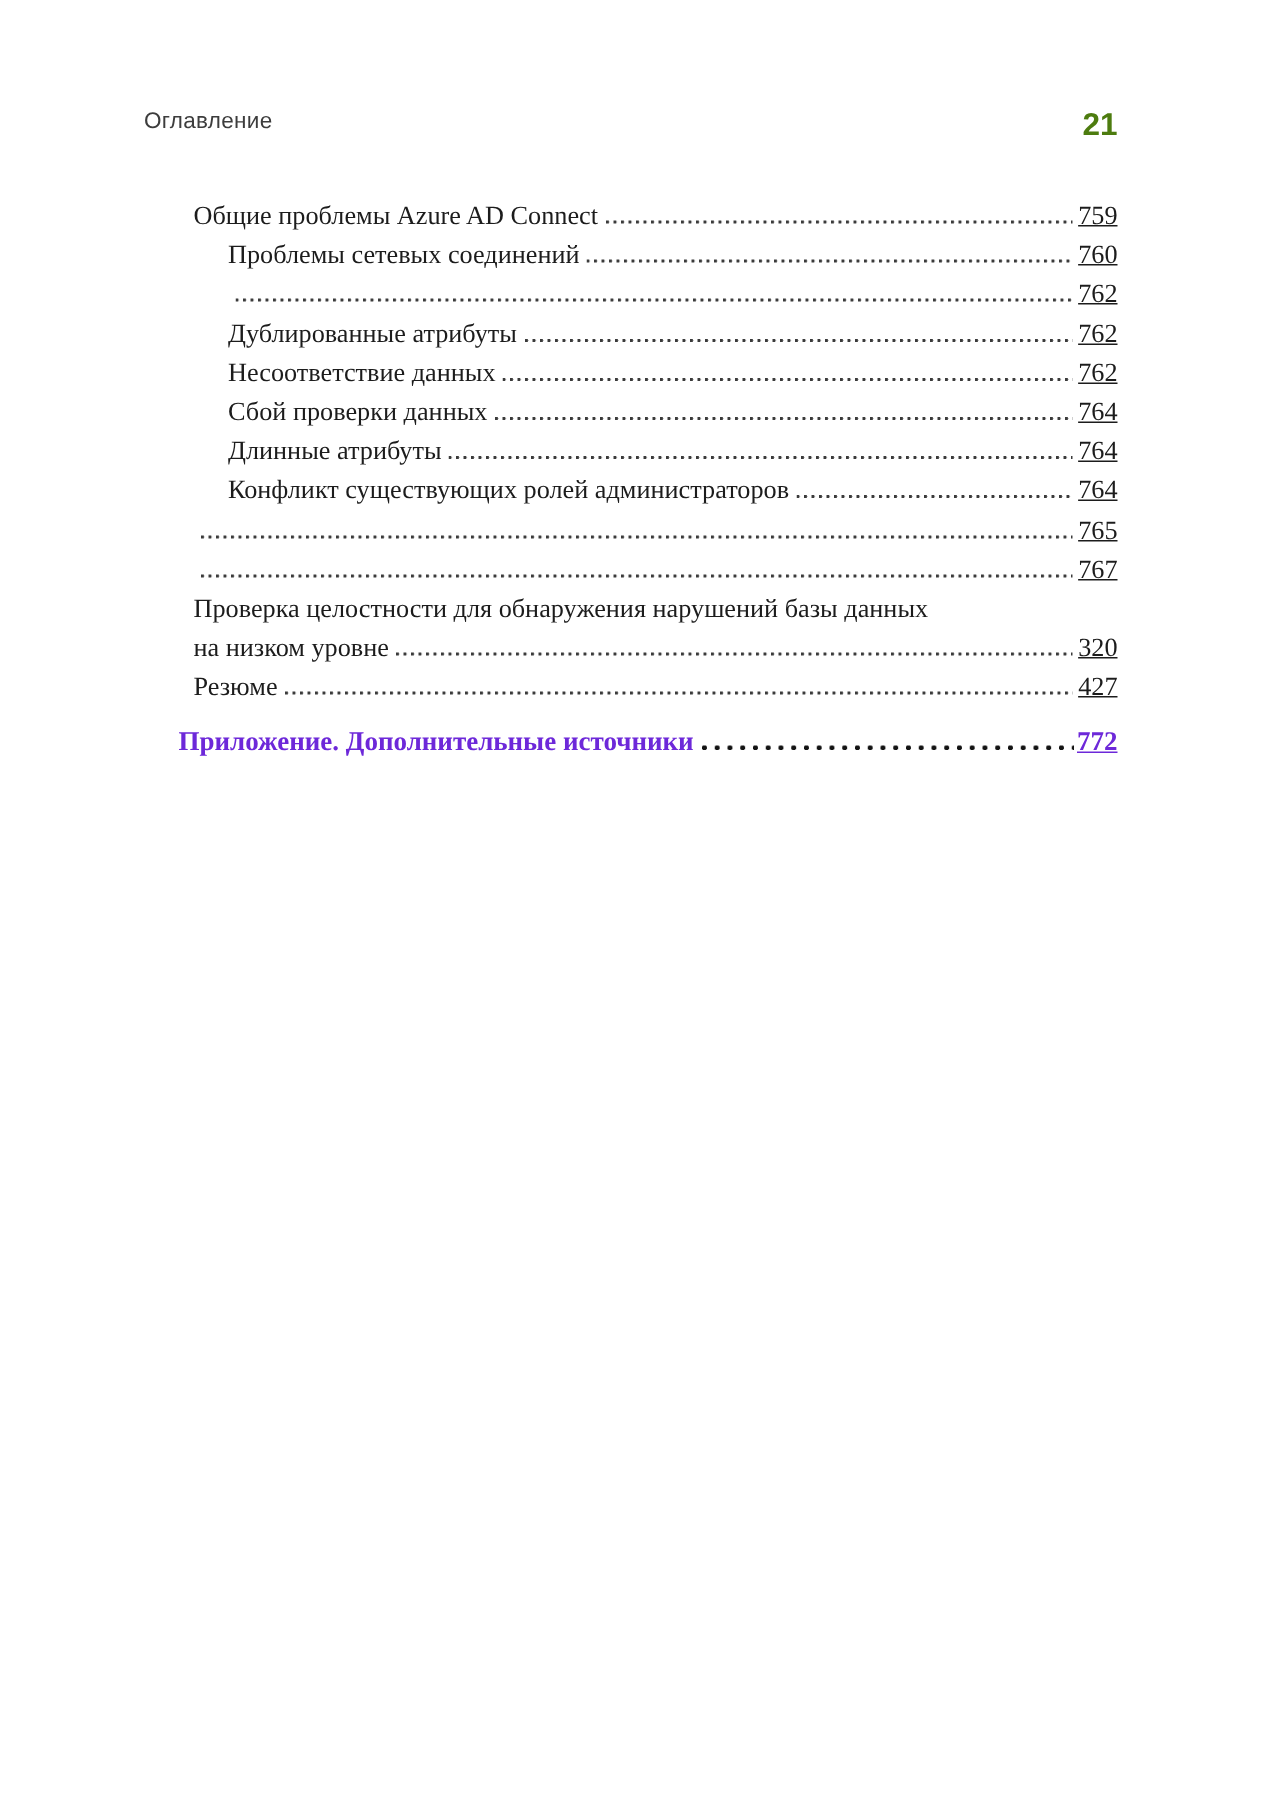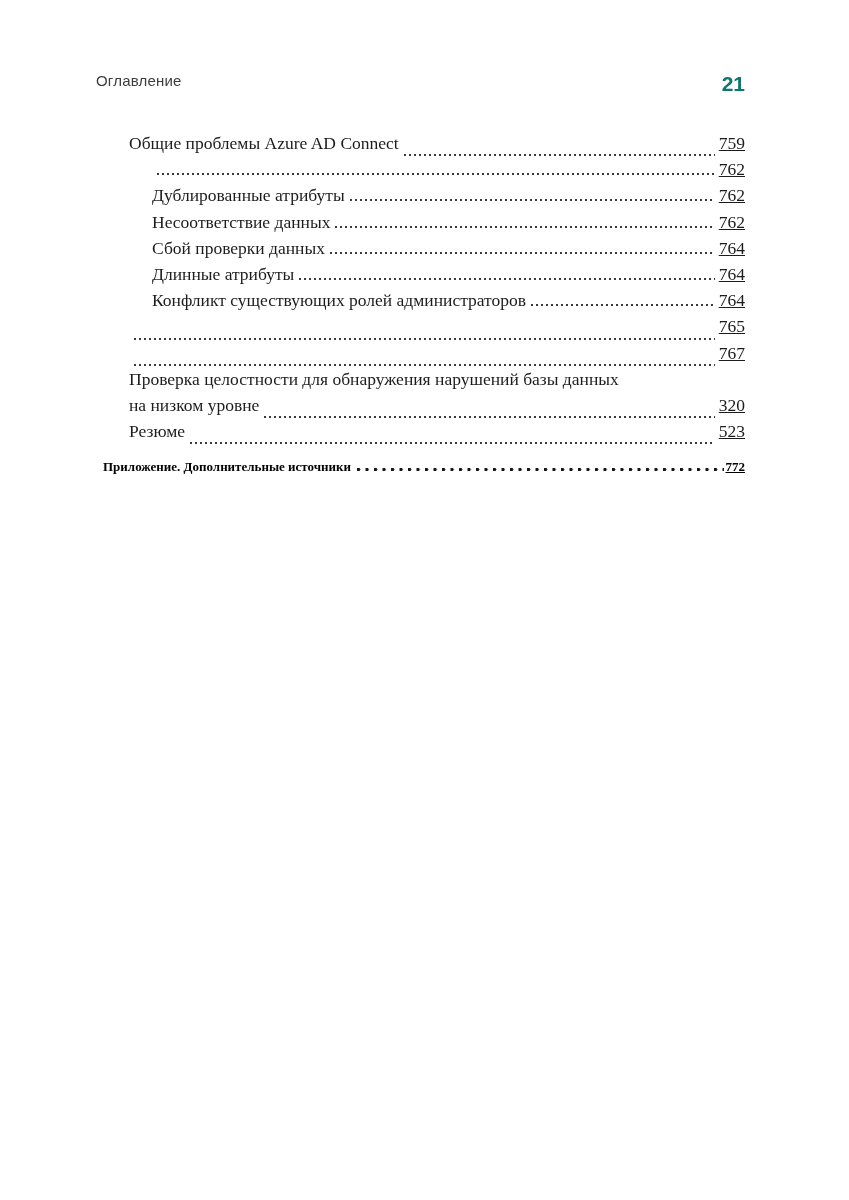--- a/index.html
+++ b/index.html
@@ -22,53 +22,54 @@
   .running-title {
     font-family: "Liberation Sans", "DejaVu Sans", sans-serif;
     font-size: 15px;
     color: #3d3d3d;
     letter-spacing: 0.2px;
   }
   .folio {
     font-family: "Liberation Sans", "DejaVu Sans", sans-serif;
     font-size: 21px;
     font-weight: bold;
-    color: #0f766e;
+    color: #4d7c0f;
   }
   .toc {
     position: absolute;
     top: 130px; left: 103px; right: 104px;
   }
   .row {
     display: flex;
     align-items: baseline;
     line-height: 26.2px;
     font-size: 17.5px;
     white-space: nowrap;
   }
-  .lvl1 { padding-left: 26px; align-items: flex-end; }
+  .lvl1 { padding-left: 26px; }
   .lvl2 { padding-left: 49px; }
   .leader {
     flex: 1;
     min-width: 12px;
     height: 2px;
     margin: 0 4px 0 5px;
     background-image: radial-gradient(circle at 1px 1px, #3b3b3b 1px, transparent 1.3px);
     background-size: 5px 2px;
     background-repeat: repeat-x;
     background-position: left bottom;
   }
   .pg { text-align: right; text-decoration: underline; }
   .appendix {
     margin-top: 8px;
-    font-size: 13px;
+    font-size: 18px;
     font-weight: bold;
-    color: #000000;
+    color: #6d28d9;
     line-height: 30px;
     padding-left: 0;
+    margin-left: 16px;
   }
   .appendix .leader {
     height: 3px;
     margin: 0 2px 1px 6px;
     background-image: radial-gradient(circle at 1.6px 1.5px, #141414 1.5px, transparent 1.9px);
     background-size: 8.5px 3px;
   }
 </style>
 </head>
 <body>
@@ -79,20 +80,25 @@
 </div>
 
 <div class="toc">
 
   <div class="row lvl1">
     <span>Общие проблемы Azure AD Connect</span>
     <span class="leader"></span>
     <span class="pg">759</span>
   </div>
 
+  <div class="row lvl2">
+    <span>Проблемы сетевых соединений</span>
+    <span class="leader"></span>
+    <span class="pg">760</span>
+  </div>
 
   <div class="row lvl2">
     <span class="leader"></span>
     <span class="pg">762</span>
   </div>
 
   <div class="row lvl2">
     <span>Дублированные атрибуты</span>
     <span class="leader"></span>
     <span class="pg">762</span>
@@ -138,21 +144,21 @@
 
   <div class="row lvl1">
     <span>на низком уровне</span>
     <span class="leader"></span>
     <span class="pg">320</span>
   </div>
 
   <div class="row lvl1">
     <span>Резюме</span>
     <span class="leader"></span>
-    <span class="pg">523</span>
+    <span class="pg">427</span>
   </div>
 
   <div class="row appendix">
     <span>Приложение. Дополнительные источники</span>
     <span class="leader"></span>
     <span class="pg">772</span>
   </div>
 
 </div>
 

